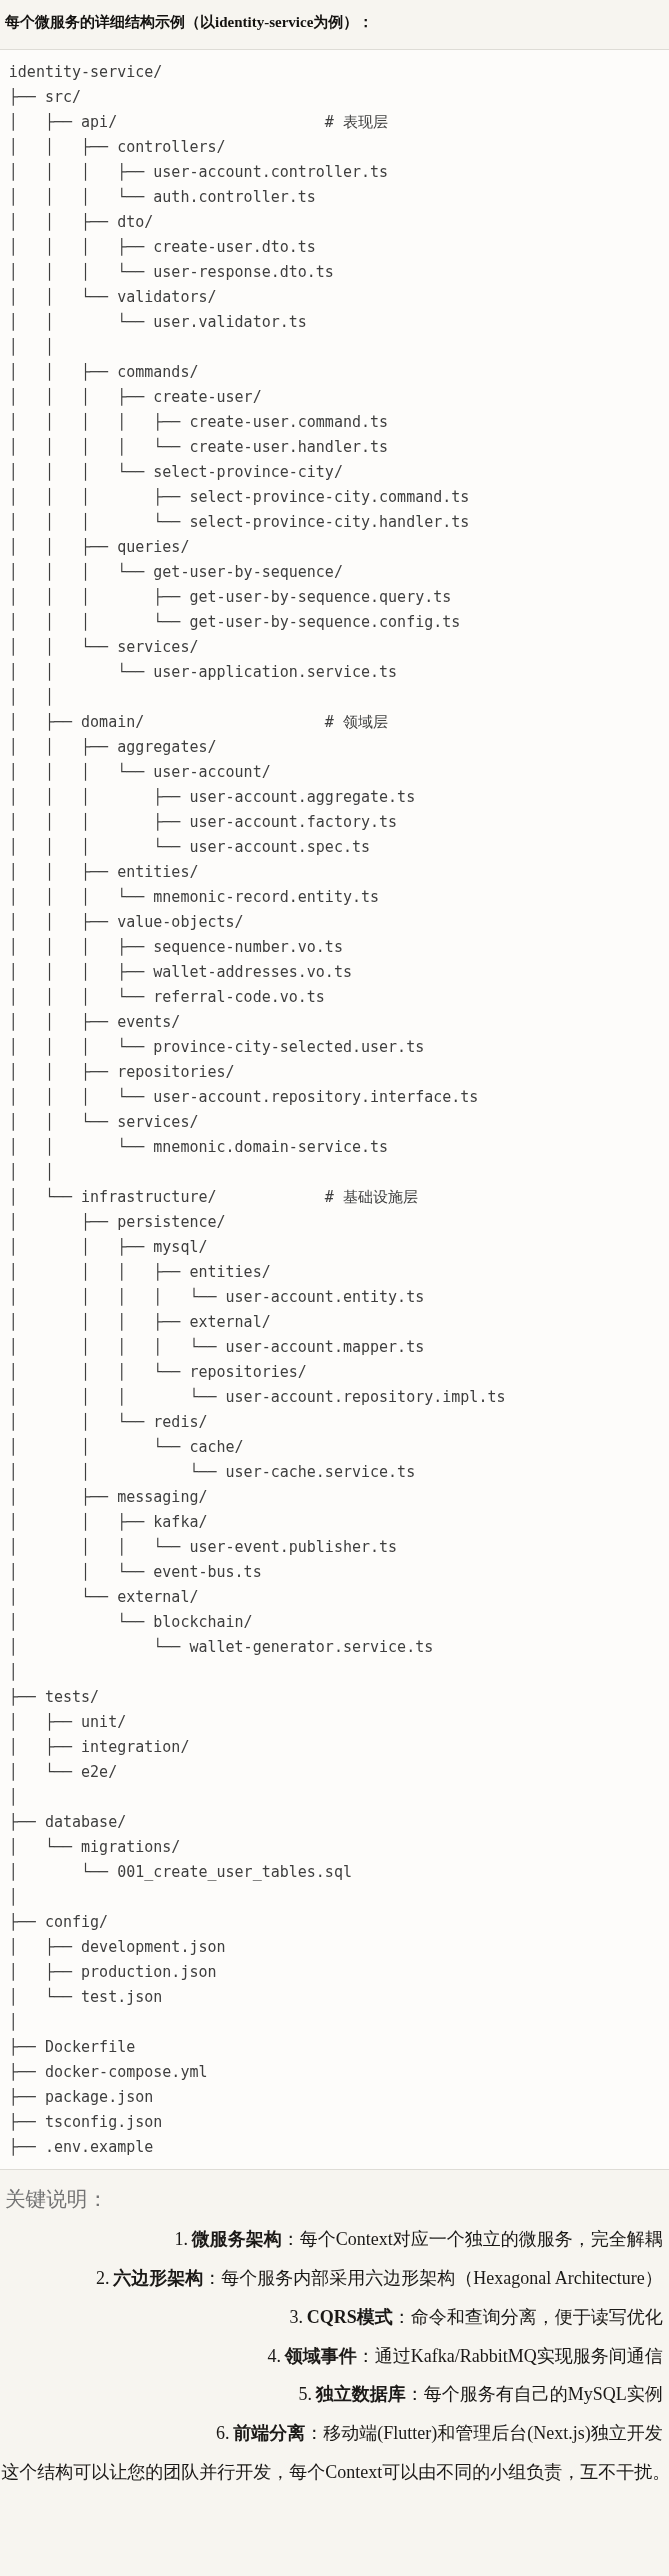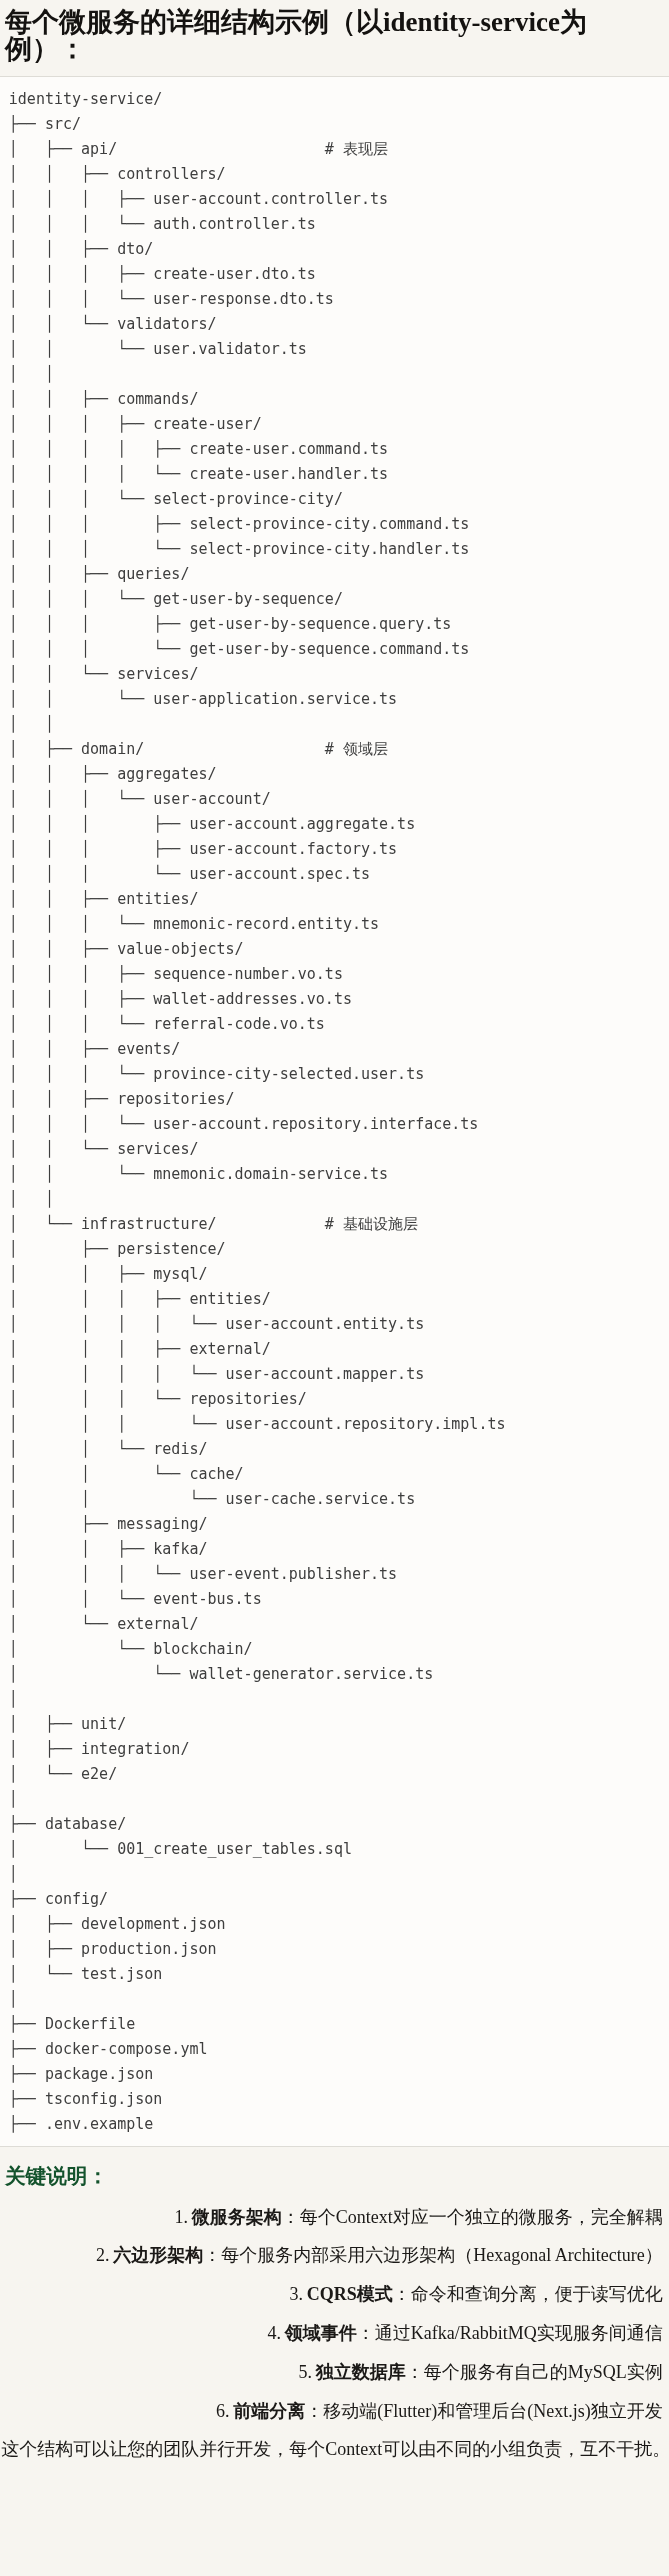--- a/index.html
+++ b/index.html
@@ -6,21 +6,21 @@
   html, body { margin: 0; padding: 0; }
   body {
     width: 669px;
     background: #f7f5f0;
     color: #1b1917;
     font-family: "Liberation Serif", "DejaVu Serif", serif;
   }
   .page { padding: 8.8px 0 14.4px 0; }
 
   .page-title {
-    font-size: 27px;
+    font-size: 15px;
     line-height: 27.5px;
     font-weight: bold;
     margin: 0 6.3px 12.5px 5px;
     color: #141210;
   }
 
   .code-block {
     background: #fdfcfa;
     border-top: 0.6px solid #dedcd6;
     border-bottom: 0.6px solid #dedcd6;
@@ -32,23 +32,23 @@
     font-size: 15px;
     line-height: 25px;
     height: 25px;
     color: #3e3e3e;
     white-space: pre;
   }
 
   .notes-heading {
     font-size: 20.6px;
     line-height: 27.5px;
-    font-weight: bold;
+    font-weight: normal;
     margin: 16.3px 6.3px 13.8px 5px;
-    color: #14532d;
+    color: #737373;
   }
 
   .notes-list { margin: 0; padding: 0; list-style: none; text-align: right; }
   .note-item {
     font-size: 18px;
     line-height: 25px;
     margin: 0 6.3px 13.8px 5px;
     white-space: nowrap;
   }
   .note-num { padding-right: 3.8px; }
@@ -84,21 +84,21 @@
       <div class="tree-line">│   │   ├── commands/</div>
       <div class="tree-line">│   │   │   ├── create-user/</div>
       <div class="tree-line">│   │   │   │   ├── create-user.command.ts</div>
       <div class="tree-line">│   │   │   │   └── create-user.handler.ts</div>
       <div class="tree-line">│   │   │   └── select-province-city/</div>
       <div class="tree-line">│   │   │       ├── select-province-city.command.ts</div>
       <div class="tree-line">│   │   │       └── select-province-city.handler.ts</div>
       <div class="tree-line">│   │   ├── queries/</div>
       <div class="tree-line">│   │   │   └── get-user-by-sequence/</div>
       <div class="tree-line">│   │   │       ├── get-user-by-sequence.query.ts</div>
-      <div class="tree-line">│   │   │       └── get-user-by-sequence.command.ts</div>
+      <div class="tree-line">│   │   │       └── get-user-by-sequence.config.ts</div>
       <div class="tree-line">│   │   └── services/</div>
       <div class="tree-line">│   │       └── user-application.service.ts</div>
       <div class="tree-line">│   │</div>
       <div class="tree-line">│   ├── domain/                    # 领域层</div>
       <div class="tree-line">│   │   ├── aggregates/</div>
       <div class="tree-line">│   │   │   └── user-account/</div>
       <div class="tree-line">│   │   │       ├── user-account.aggregate.ts</div>
       <div class="tree-line">│   │   │       ├── user-account.factory.ts</div>
       <div class="tree-line">│   │   │       └── user-account.spec.ts</div>
       <div class="tree-line">│   │   ├── entities/</div>
@@ -127,25 +127,27 @@
       <div class="tree-line">│       │       └── cache/</div>
       <div class="tree-line">│       │           └── user-cache.service.ts</div>
       <div class="tree-line">│       ├── messaging/</div>
       <div class="tree-line">│       │   ├── kafka/</div>
       <div class="tree-line">│       │   │   └── user-event.publisher.ts</div>
       <div class="tree-line">│       │   └── event-bus.ts</div>
       <div class="tree-line">│       └── external/</div>
       <div class="tree-line">│           └── blockchain/</div>
       <div class="tree-line">│               └── wallet-generator.service.ts</div>
       <div class="tree-line">│</div>
+      <div class="tree-line">├── tests/</div>
       <div class="tree-line">│   ├── unit/</div>
       <div class="tree-line">│   ├── integration/</div>
       <div class="tree-line">│   └── e2e/</div>
       <div class="tree-line">│</div>
       <div class="tree-line">├── database/</div>
+      <div class="tree-line">│   └── migrations/</div>
       <div class="tree-line">│       └── 001_create_user_tables.sql</div>
       <div class="tree-line">│</div>
       <div class="tree-line">├── config/</div>
       <div class="tree-line">│   ├── development.json</div>
       <div class="tree-line">│   ├── production.json</div>
       <div class="tree-line">│   └── test.json</div>
       <div class="tree-line">│</div>
       <div class="tree-line">├── Dockerfile</div>
       <div class="tree-line">├── docker-compose.yml</div>
       <div class="tree-line">├── package.json</div>

